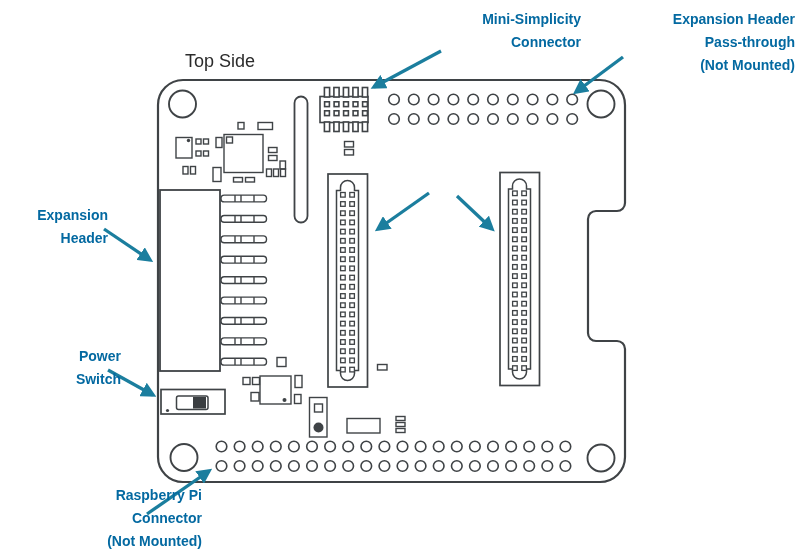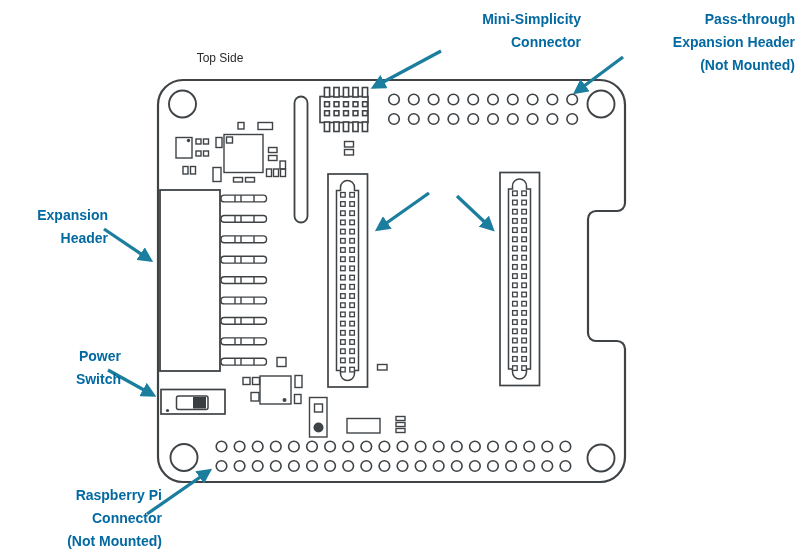--- a/index.html
+++ b/index.html
@@ -7,21 +7,21 @@
     position:relative;width:800px;height:557px;background:#ffffff;
     font-family:"Liberation Sans",sans-serif;overflow:hidden;
   }
   #boardsvg{position:absolute;left:0;top:0;}
   .label{
     position:absolute;color:#0369a1;font-weight:bold;font-size:14px;
     line-height:23px;text-align:right;white-space:nowrap;
   }
   .label span{display:block;}
   .title-label{
-    position:absolute;color:#2b2b2b;font-weight:normal;font-size:12px;
+    position:absolute;color:#2b2b2b;font-weight:normal;font-size:18px;
     text-align:center;white-space:nowrap;
   }
   svg .ln{fill:none;stroke:#3f4346;}
   svg .arrow{stroke:#1b7e9e;stroke-width:3.3;fill:none;}
 </style>
 </head>
 <body>
 
 <div id="stage">
 
@@ -347,37 +347,37 @@
   <div class="title-label" style="left:170px;top:51px;width:100px;">
     <span>Top Side</span>
   </div>
 
   <div class="label" style="left:413px;top:8px;width:168px;">
     <span>Mini-Simplicity</span>
     <span>Connector</span>
   </div>
 
   <div class="label" style="left:613px;top:8px;width:182px;">
+    <span>Expansion Header</span>
     <span>Pass-through</span>
-    <span>Expansion Header</span>
     <span>(Not Mounted)</span>
   </div>
 
   <div class="label" style="left:372px;top:148px;width:120px;">
   </div>
 
   <div class="label" style="left:8px;top:204px;width:100px;">
     <span>Expansion</span>
     <span>Header</span>
   </div>
 
   <div class="label" style="left:21px;top:345px;width:100px;">
     <span>Power</span>
     <span>Switch</span>
   </div>
 
-  <div class="label" style="left:0px;top:484px;width:162px;">
+  <div class="label" style="left:0px;top:484px;width:162px;padding-left:40px;">
     <span>Raspberry Pi</span>
     <span>Connector</span>
     <span>(Not Mounted)</span>
   </div>
 
 </div>
 
 </body></html>

